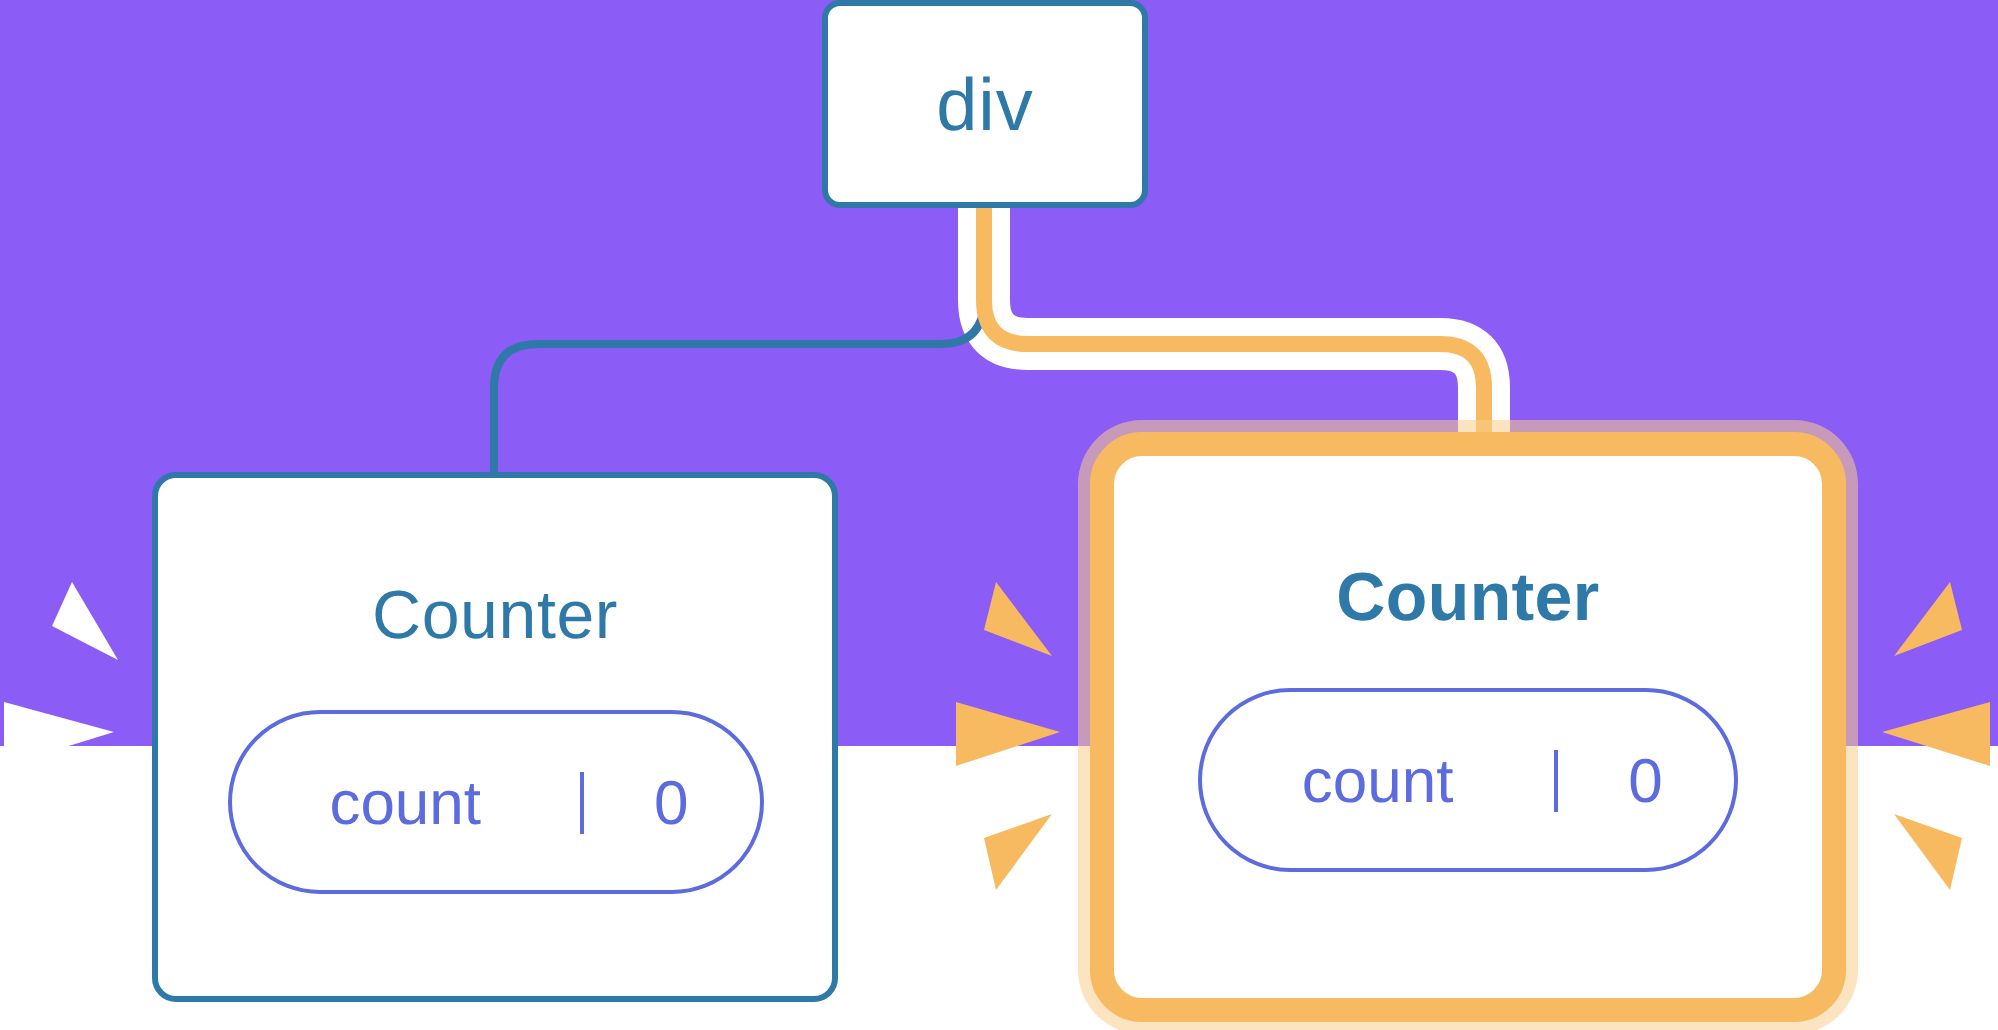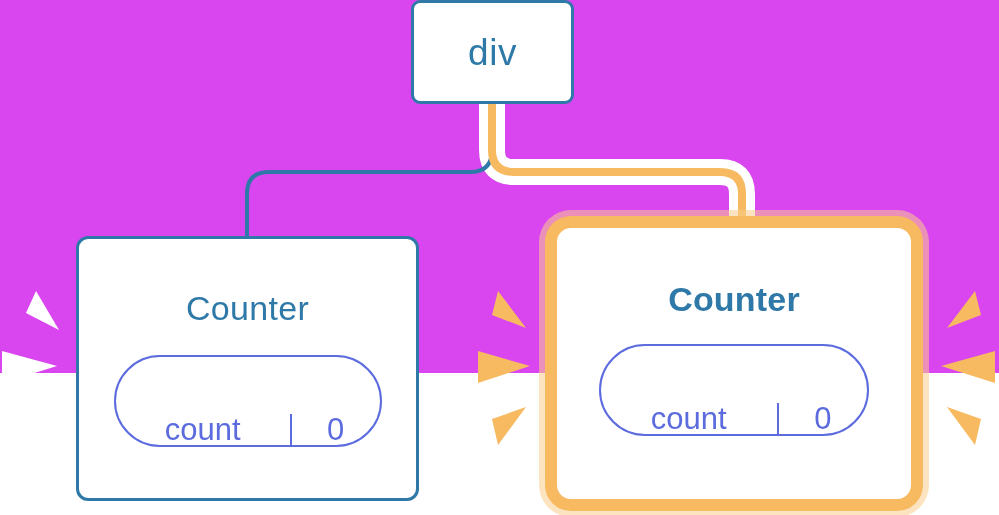--- a/index.html
+++ b/index.html
@@ -10,21 +10,21 @@
     width: 999px;
     height: 515px;
     overflow: hidden;
     font-family: "Liberation Sans", sans-serif;
   }
 
   #stage {
     position: relative;
     width: 999px;
     height: 373px;
-    background: #d946ef;
+    background: #8b5cf6;
   }
 
   
   #edges {
     position: absolute;
     left: 0;
     top: 0;
     width: 999px;
     height: 515px;
   }
@@ -88,21 +88,21 @@
   .node-counter-right .counter-title {
     font-size: 34px;
     font-weight: 700;
     margin-top: 54px;
     letter-spacing: 0.2px;
   }
 
   
   .state-pill {
     display: flex;
-    align-items: flex-end;
+    align-items: center;
     border: 2px solid #5C6BDE;
     border-radius: 999px;
     background: #FFFFFF;
     overflow: hidden;
   }
   .node-counter-left .state-pill {
     width: 264px;
     height: 88px;
     margin-top: 30px;
   }

